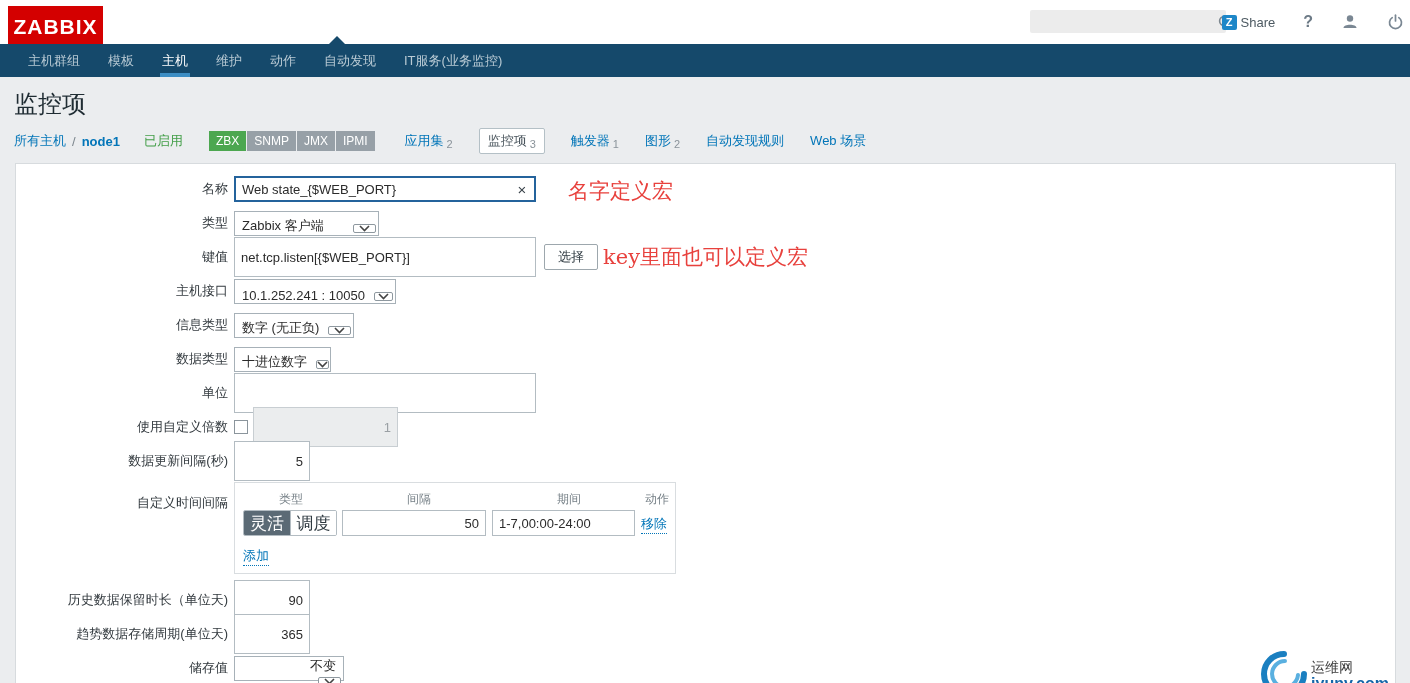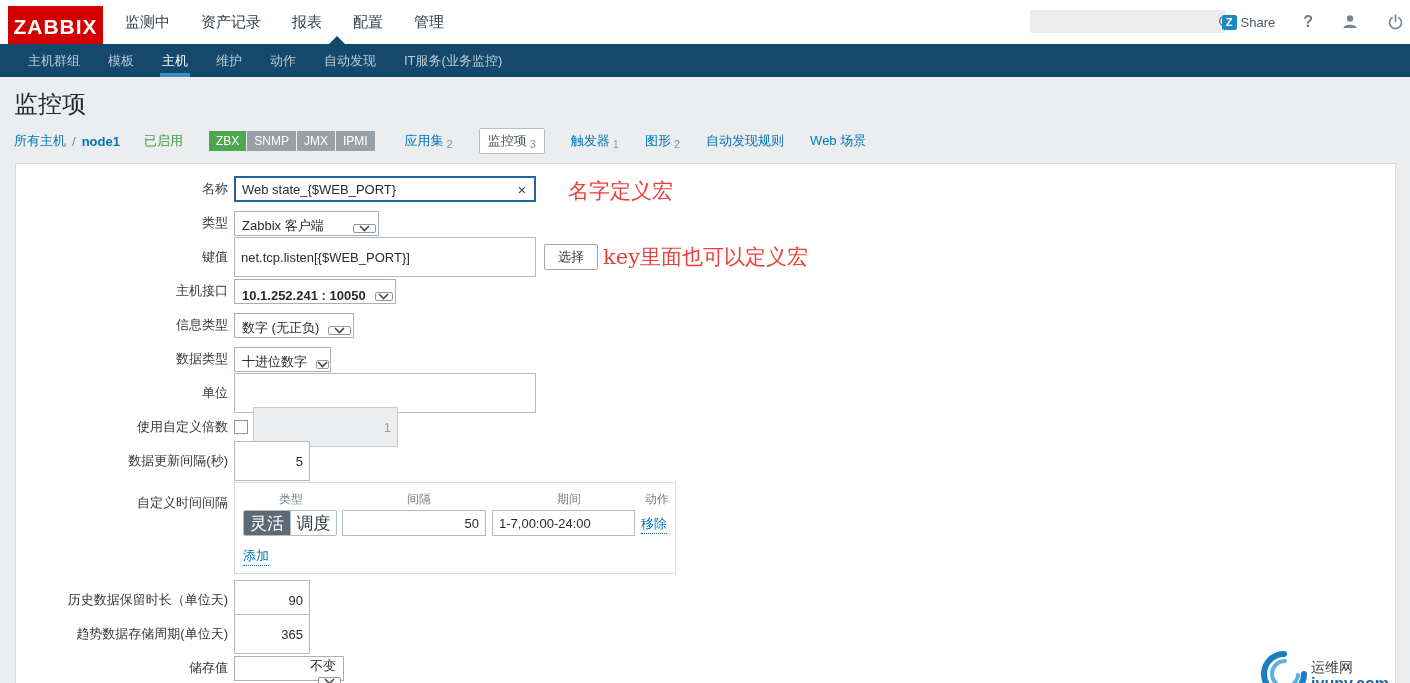--- a/index.html
+++ b/index.html
@@ -101,27 +101,20 @@
   .wm-name { font-size:14px; color:#3a3a3a; }
   .wm-url { font-size:16px; font-weight:bold; color:#1565a8; }
 </style>
 </head>
 <body>
 
 <div id="screen">
 
   <div class="topbar">
     <div class="logo">ZABBIX</div>
-    <div class="topmenu">
-      <span class="topmenu-item">监测中</span>
-      <span class="topmenu-item">资产记录</span>
-      <span class="topmenu-item">报表</span>
-      <span class="topmenu-item">配置</span>
-      <span class="topmenu-item">管理</span>
-    </div>
     <div class="cfg-arrow"></div>
     <div class="search-box">
       <input type="text" style="">
       <span class="search-icon">
         <svg width="14" height="14" viewBox="0 0 14 14">
             <circle cx="6" cy="6" r="4.4" fill="none" stroke="#7d878f" stroke-width="1.6"></circle>
             <line x1="9.3" y1="9.3" x2="13" y2="13" stroke="#7d878f" stroke-width="1.6"></line>
           </svg>
       </span>
     </div>
@@ -219,21 +212,21 @@
     </div>
 
     <div class="frow" style="top:80px; left:0;">
       <span class="flabel">键值</span>
       <input class="tinput" style="width: 302px;" value="net.tcp.listen[{$WEB_PORT}]">
       <button class="btn">选择</button>
     </div>
 
     <div class="frow" style="top:114px; left:0;">
       <span class="flabel">主机接口</span>
-      <span class="selbox" style="width:162px;font-weight:bold;">
+      <span class="selbox" style="width:162px;">
         <span class="sel-text" style="flex:1;">10.1.252.241 : 10050</span>
         <span class="sel-btn">
           <svg width="11" height="7" viewBox="0 0 11 7">
               <polyline points="1,1 5.5,5.5 10,1" fill="none" stroke="#444" stroke-width="1.6"></polyline>
             </svg>
         </span>
       </span>
     </div>
 
     <div class="frow" style="top:182px; left:0;">

